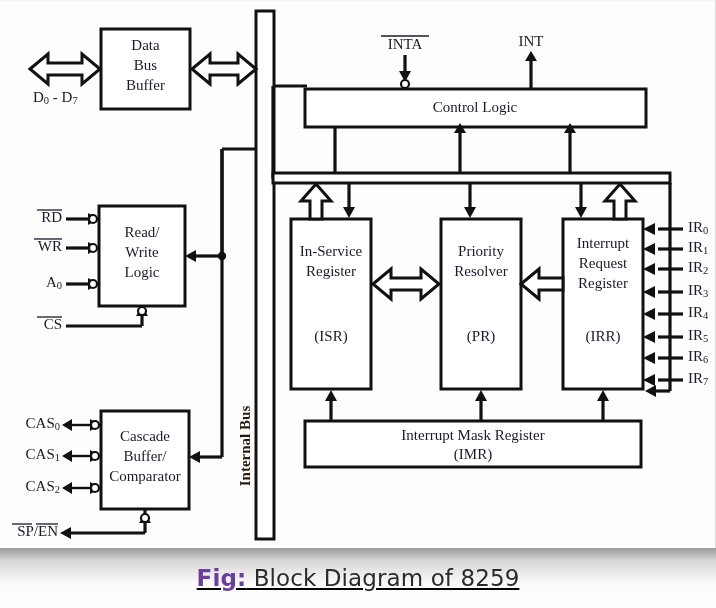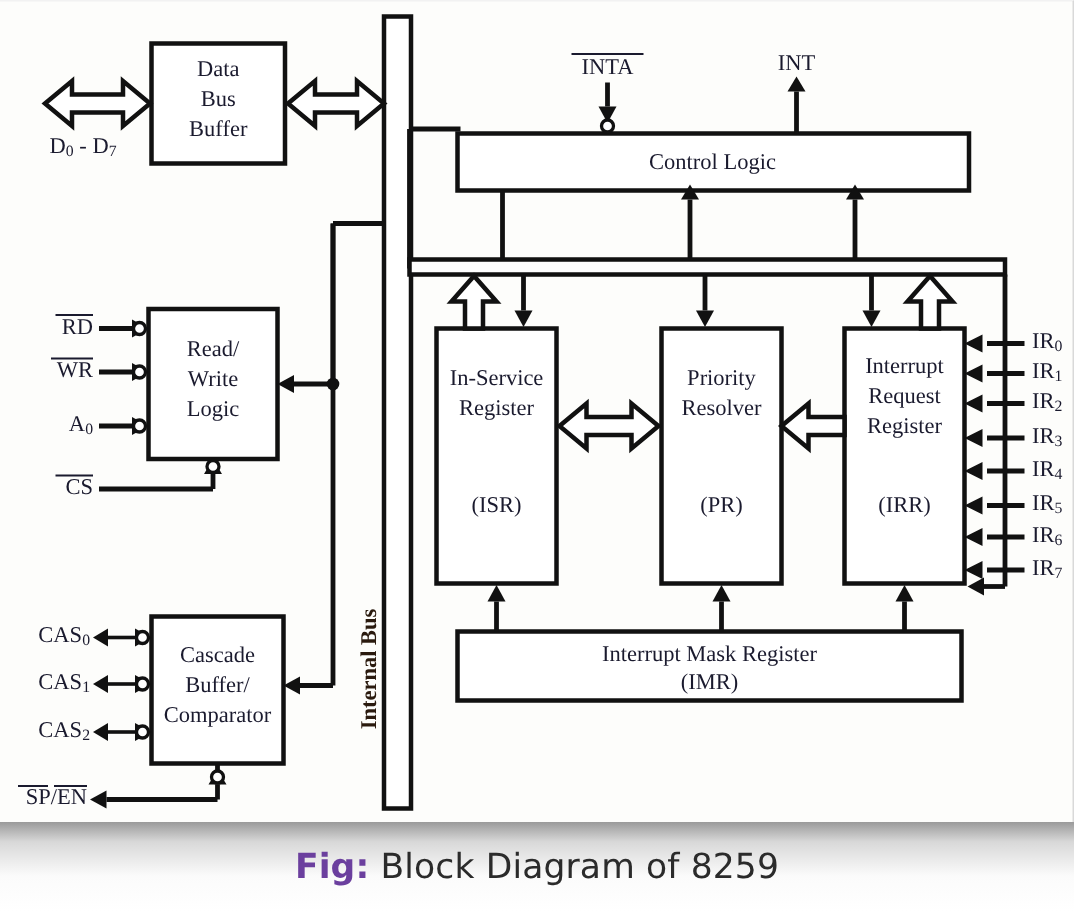--- a/index.html
+++ b/index.html
@@ -110,20 +110,21 @@
   #caption-bar {
     position: absolute;
     left: 0;
     top: 548px;
     width: 716px;
     height: 60px;
     background: linear-gradient(to bottom, #9a9a9a 0%, #d8d8d8 22%, #fbfbfb 60%, #ffffff 100%);
     display: flex;
     align-items: center;
     justify-content: center;
+    text-decoration: underline;
   }
   #caption-text {
     font-family: "DejaVu Sans", "Liberation Sans", sans-serif;
     font-size: 23px;
     color: #2b2b2b;
     letter-spacing: 0.1px;
     white-space: pre;
   }
   #caption-prefix {
     color: #6b3f9e;

